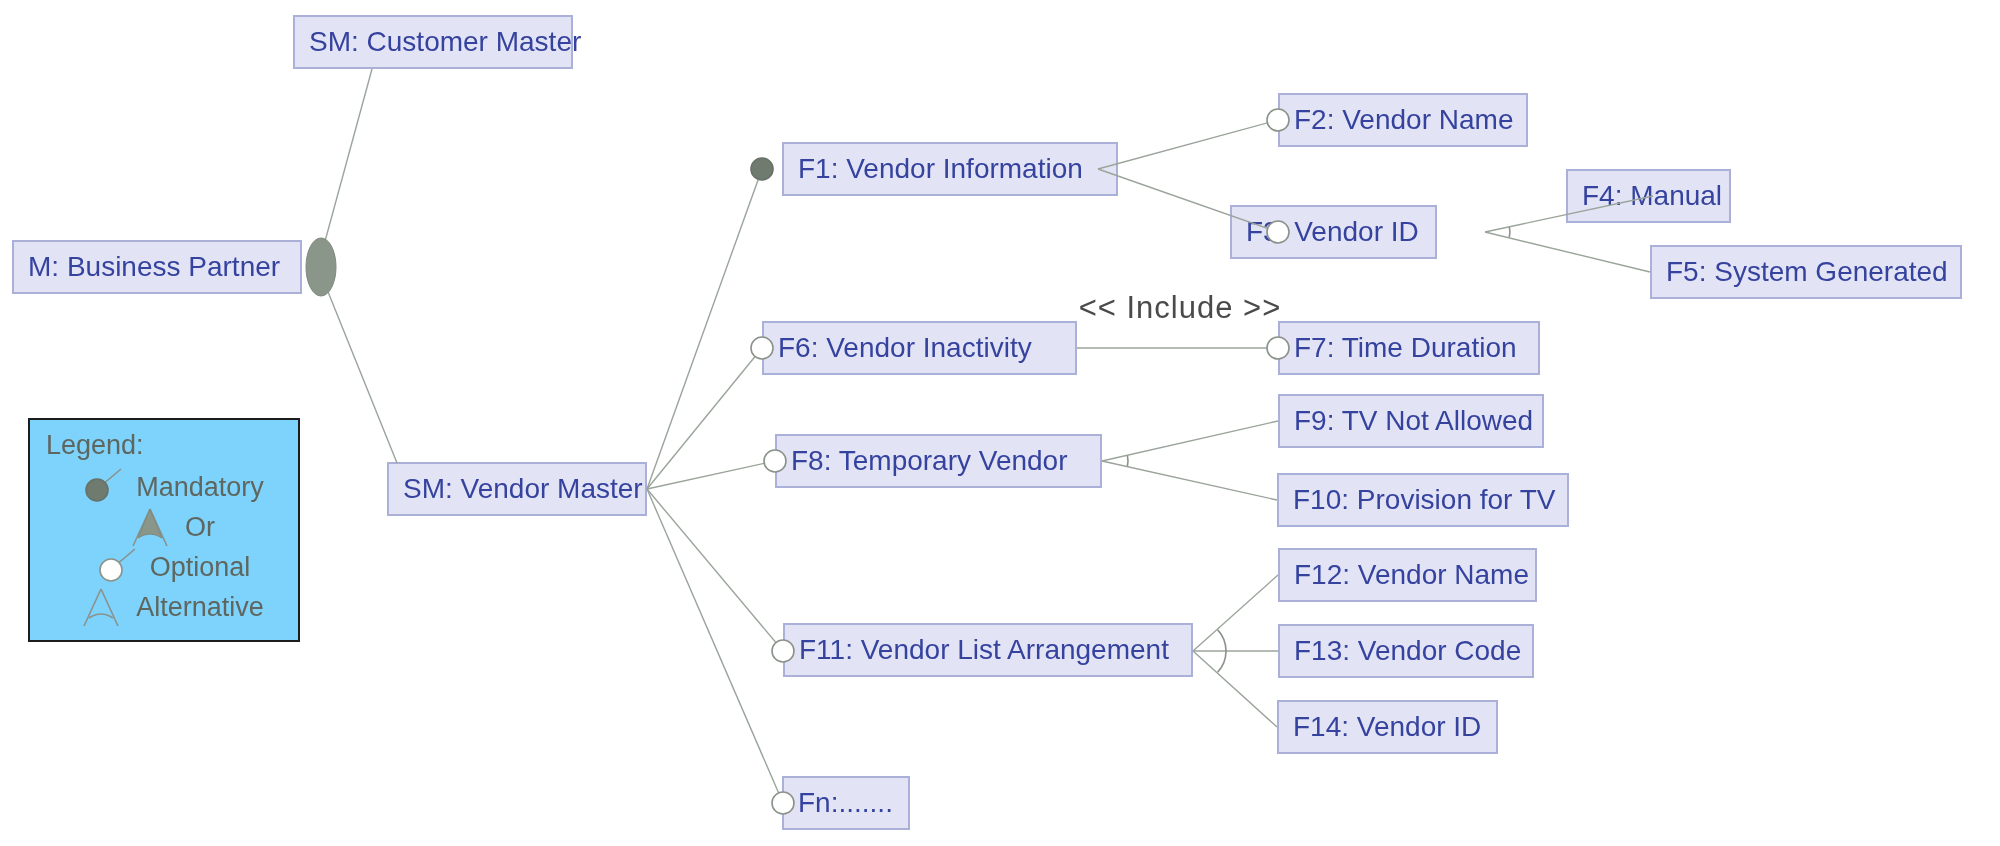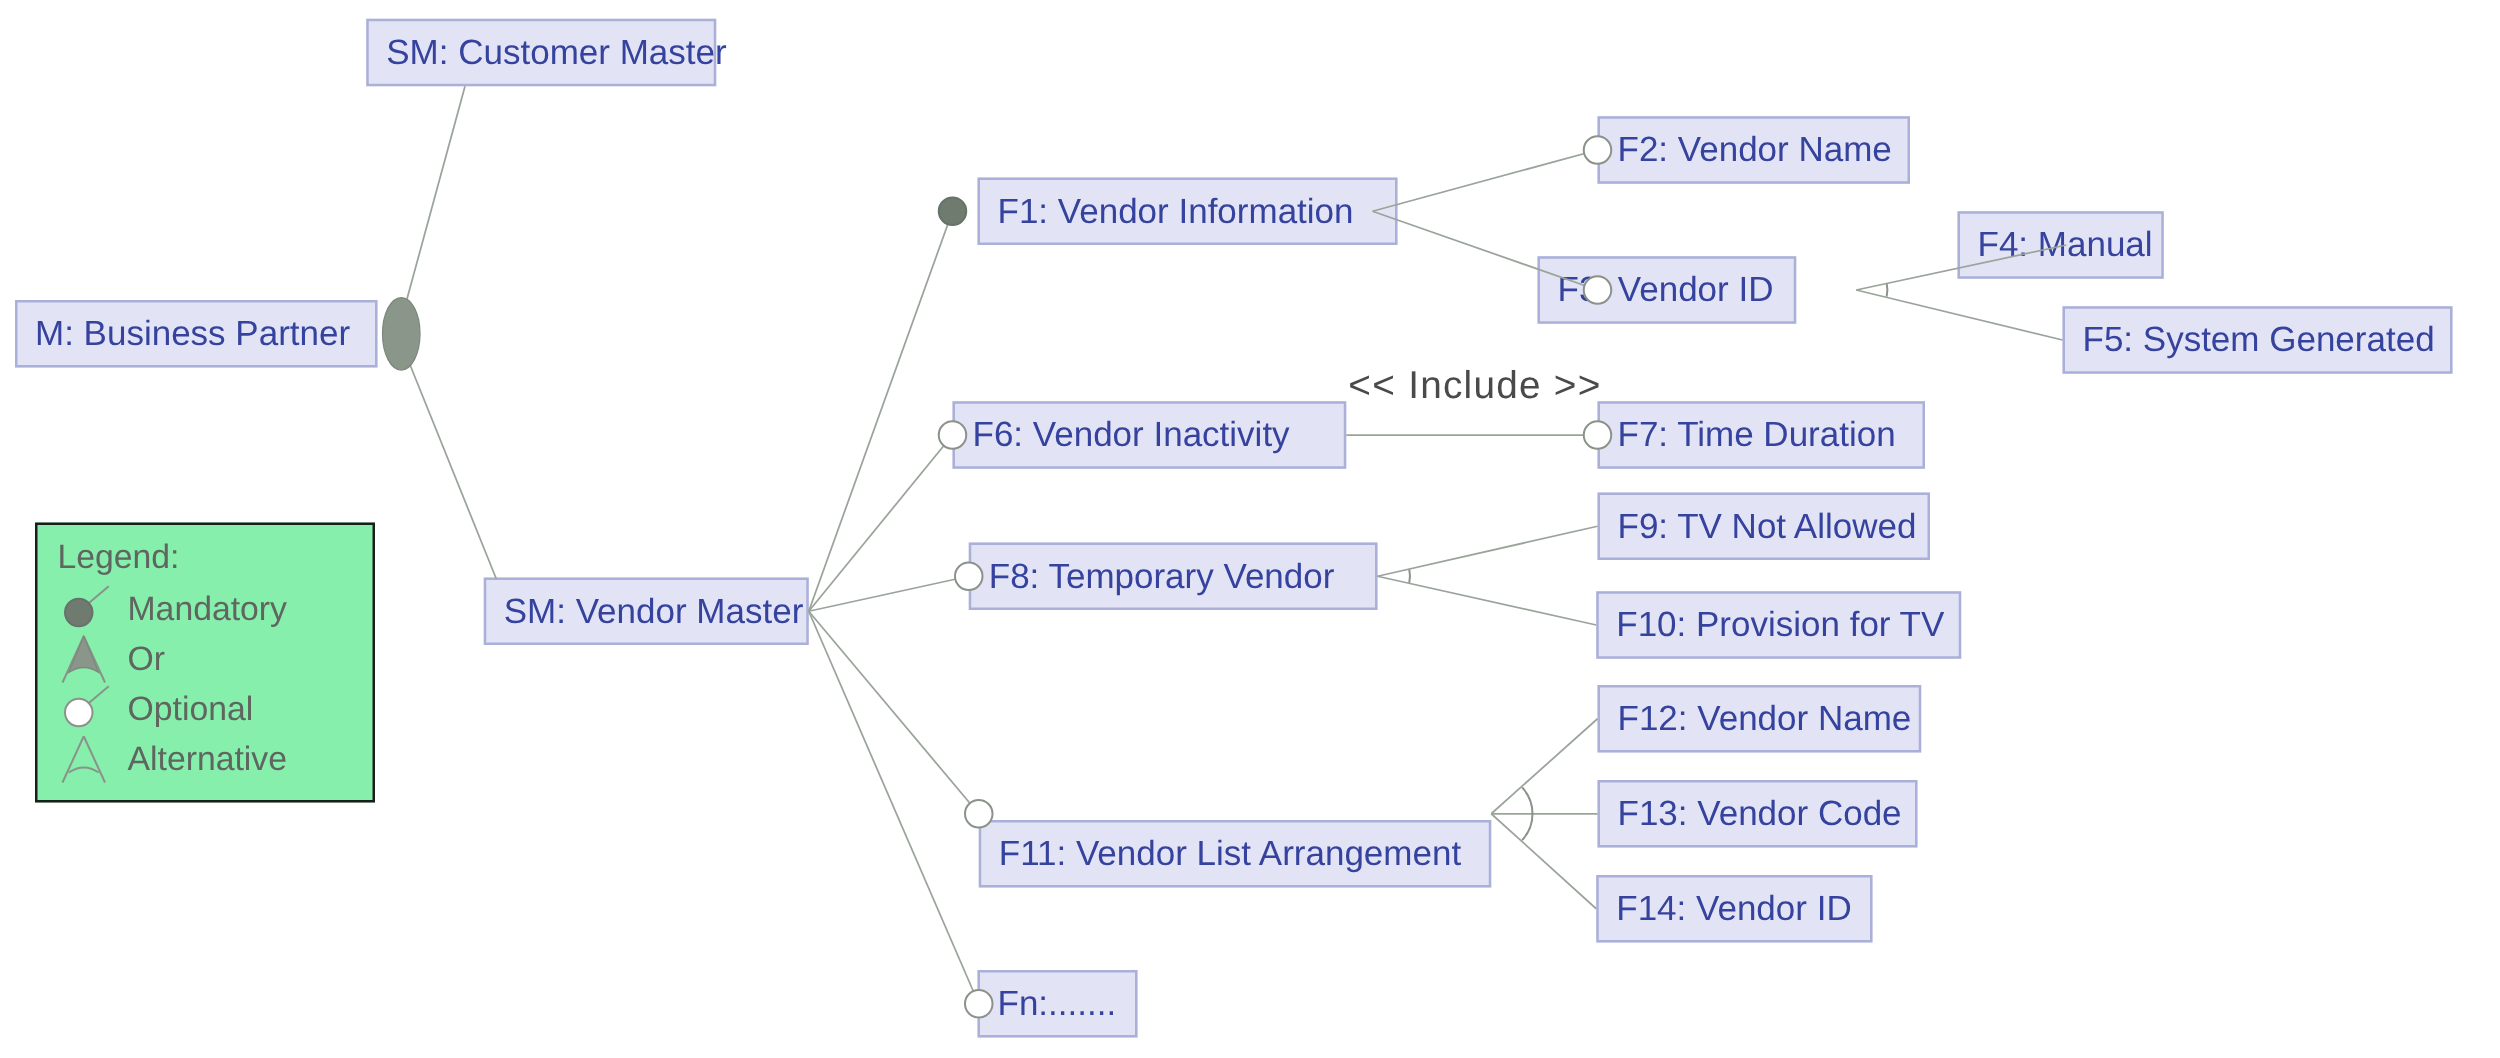--- a/index.html
+++ b/index.html
@@ -15,25 +15,25 @@
   }
   svg.connectors{position:absolute;left:0;top:0;pointer-events:none;}
   .edge{stroke:#9aa49a;stroke-width:1.4;fill:none;}
   .alt-arc{stroke:#8a928a;stroke-width:1.6;fill:none;}
   .inc-label{
     position:absolute;left:1075px;top:290px;width:210px;text-align:center;
     font-size:31px;color:#4a4a4a;letter-spacing:1px;
   }
   .legend{
     position:absolute;left:28px;top:418px;width:272px;height:224px;
-    box-sizing:border-box;background:#86efac;border:2px solid #1c1c1c;
+    box-sizing:border-box;background:#7dd3fc;border:2px solid #1c1c1c;
     padding:10px 0 0 16px;
   }
   .legend-title{font-size:27px;color:#5f665f;margin-bottom:6px;}
-  .legend-row{display:flex;align-items:center;height:40px;}
+  .legend-row{display:flex;align-items:center;height:40px;justify-content:center;}
   .legend-icon{width:56px;display:flex;align-items:center;justify-content:flex-start;}
   .legend-label{font-size:27px;color:#5f665f;}
 </style>
 </head>
 <body>
 
 <div class="stage">
 
   <div class="node" style="left:12px;top:240px;width:290px">M: Business Partner</div>
   <div class="node" style="left:293px;top:15px;width:280px">SM: Customer Master</div>
@@ -41,21 +41,21 @@
   <div class="node" style="left:782px;top:142px;width:336px">F1: Vendor Information</div>
   <div class="node" style="left:1278px;top:93px;width:250px">F2: Vendor Name</div>
   <div class="node" style="left:1230px;top:205px;width:207px">F3: Vendor ID</div>
   <div class="node" style="left:1566px;top:169px;width:165px">F4: Manual</div>
   <div class="node" style="left:1650px;top:245px;width:312px">F5: System Generated</div>
   <div class="node" style="left:762px;top:321px;width:315px">F6: Vendor Inactivity</div>
   <div class="node" style="left:1278px;top:321px;width:262px">F7: Time Duration</div>
   <div class="node" style="left:775px;top:434px;width:327px">F8: Temporary Vendor</div>
   <div class="node" style="left:1278px;top:394px;width:266px">F9: TV Not Allowed</div>
   <div class="node" style="left:1277px;top:473px;width:292px">F10: Provision for TV</div>
-  <div class="node" style="left:783px;top:656px;width:410px">F11: Vendor List Arrangement</div>
+  <div class="node" style="left:783px;top:623px;width:410px">F11: Vendor List Arrangement</div>
   <div class="node" style="left:1278px;top:548px;width:259px">F12: Vendor Name</div>
   <div class="node" style="left:1278px;top:624px;width:256px">F13: Vendor Code</div>
   <div class="node" style="left:1277px;top:700px;width:221px">F14: Vendor ID</div>
   <div class="node" style="left:782px;top:776px;width:128px">Fn:.......</div>
 
   <div class="inc-label">&lt;&lt; Include &gt;&gt;</div>
 
   <svg class="connectors" width="2000" height="846" viewBox="0 0 2000 846">
     <g>
       <line class="edge" x1="318" y1="267" x2="372" y2="69"></line>

